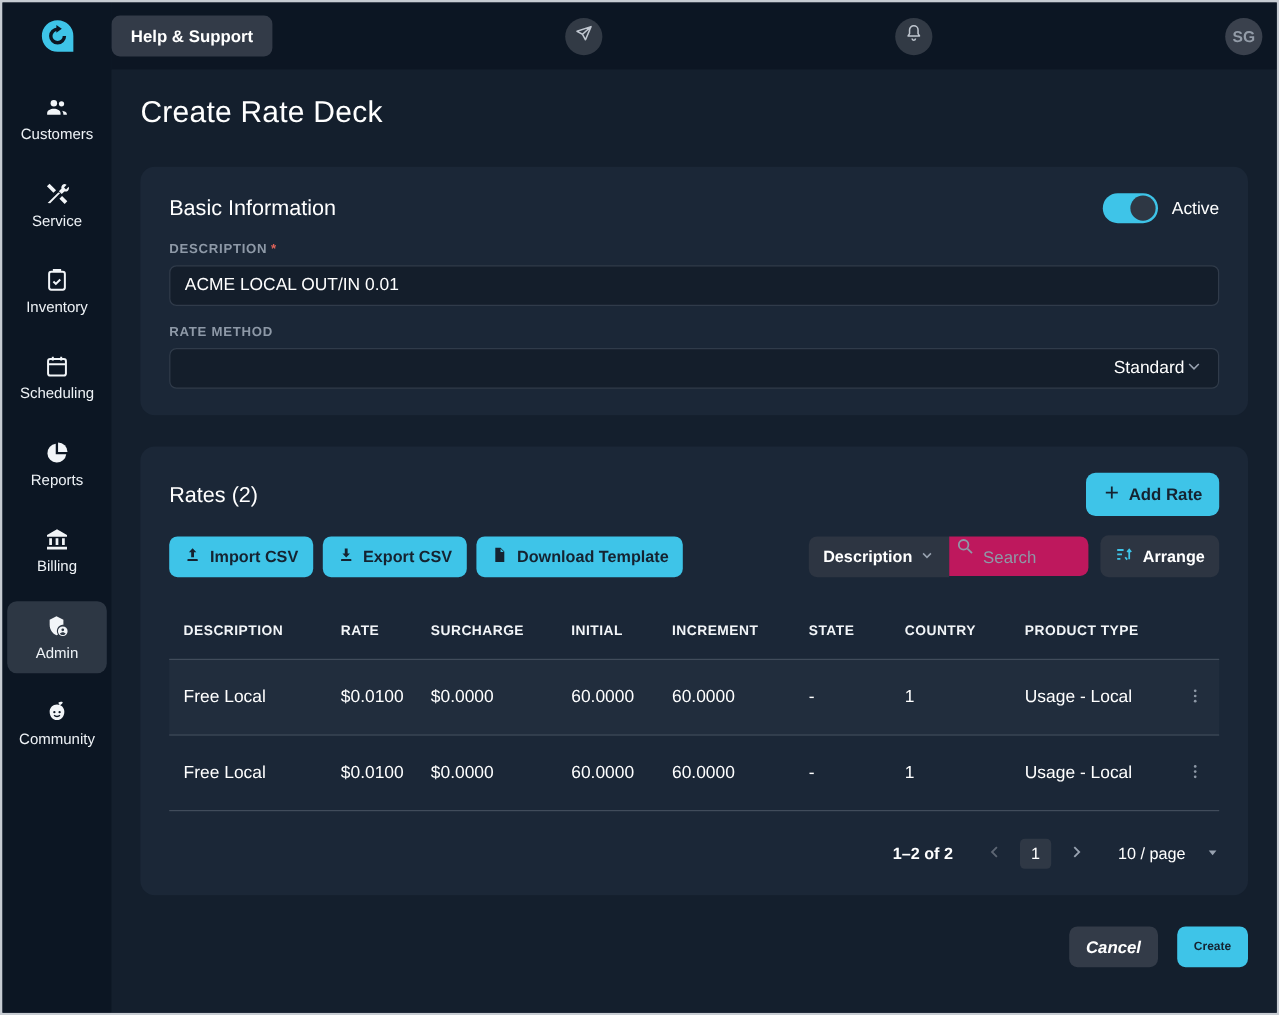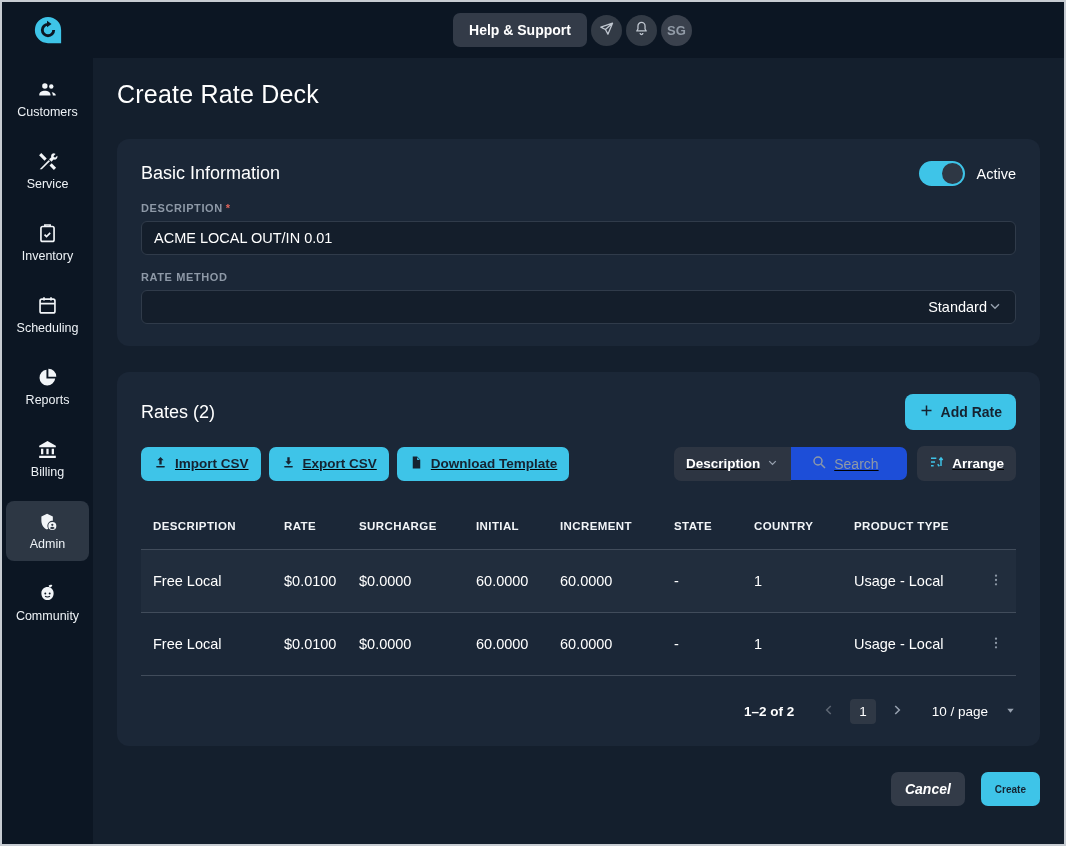--- a/index.html
+++ b/index.html
@@ -27,21 +27,21 @@
   .logo-wrap{display:flex;justify-content:center;padding:13px 0 22px 0;}
   .logo{width:30px;height:30px;cursor:pointer;}
   .nav-item{display:flex;flex-direction:column;align-items:center;gap:5px;padding:10px 2px;margin:2px 4px 12px 4px;border-radius:8px;cursor:pointer;color:#eef2f6;}
   .nav-item.active{background:#2d3744;text-align:center;}
   .nav-item .nav-icon{width:21px;height:21px;color:#f2f5f8;}
   .nav-item .nav-icon svg{width:100%;height:100%;display:block;}
   .nav-item .nav-label{font-size:12.5px;color:#eef2f6;}
 
   
   .main{flex:1;display:flex;flex-direction:column;min-width:0;}
-  .topbar{height:56px;background:var(--bg-darkest);display:flex;align-items:center;justify-content:center;gap:4px;padding:0 12px 0 0;flex:0 0 56px;}
+  .topbar{height:56px;background:var(--bg-darkest);display:flex;align-items:center;justify-content:space-between;gap:4px;padding:0 12px 0 0;flex:0 0 56px;}
   .help-btn{background:var(--btn-gray);color:#fff;font-weight:bold;font-size:14px;border:none;border-radius:7px;padding:9px 16px;cursor:pointer;}
   .icon-circle{width:31px;height:31px;border-radius:50%;background:#323a45;display:flex;align-items:center;justify-content:center;color:#c0c7d0;cursor:pointer;}
   .icon-circle svg{width:17px;height:17px;}
   .avatar{width:31px;height:31px;border-radius:50%;background:#3a414d;display:flex;align-items:center;justify-content:center;color:#939ca8;font-size:13px;font-weight:bold;cursor:pointer;}
 
   .content{flex:1;background:var(--bg-content);padding:22px 24px 0 24px;overflow:hidden;}
   .page-title{color:#fff;font-size:25px;font-weight:500;letter-spacing:.2px;margin-bottom:30px;}
 
   .card{background:var(--bg-card);border-radius:12px;padding:22px 24px;}
   .card-header{display:flex;align-items:center;justify-content:space-between;}
@@ -55,27 +55,27 @@
 
   .field-label{margin-top:16px;font-size:11px;letter-spacing:.6px;color:var(--muted);font-weight:bold;}
   .req{color:#e0635a;margin-left:3px;}
   .text-input{margin-top:7px;width:100%;height:34px;background:var(--bg-input);border:1px solid var(--border-input);border-radius:6px;color:#fff;font-size:14.5px;font-weight:500;padding:0 12px;outline:none;}
   .select{margin-top:7px;width:100%;height:34px;background:var(--bg-input);border:1px solid var(--border-input);border-radius:6px;color:#fff;font-size:14.5px;font-weight:500;padding:0 12px;display:flex;align-items:center;justify-content:flex-end;cursor:pointer;}
   .select svg{width:16px;height:16px;color:#98a2b0;}
 
   .card.rates{margin-top:26px;}
   .btn-accent{background:var(--accent);color:var(--accent-text);font-weight:bold;border:none;border-radius:8px;font-size:14px;display:inline-flex;align-items:center;gap:7px;padding:9px 14px;cursor:pointer;}
   .btn-accent svg{width:15px;height:15px;}
-  .toolbar{margin-top:16px;display:flex;align-items:center;text-decoration:underline;}
+  .toolbar{margin-top:16px;display:flex;align-items:center;}
   .toolbar .left{display:flex;gap:8px;}
   .toolbar .btn-sm{padding:8px 12px;font-size:13.5px;border-radius:7px;}
   .toolbar .right{margin-left:auto;display:flex;align-items:center;}
   .filter-btn{background:var(--btn-gray2);border:none;border-radius:7px 0 0 7px;color:#fff;font-weight:bold;font-size:13.5px;display:flex;align-items:center;gap:6px;padding:9px 12px;cursor:pointer;}
   .filter-btn svg{width:13px;height:13px;color:#98a2b0;}
-  .search-box{background:#1d4ed8;border-radius:0 7px 7px 0;height:33px;display:flex;align-items:center;gap:7px;padding:0 20px;width:116px;}
+  .search-box{background:#be185d;border-radius:0 7px 7px 0;height:33px;display:flex;gap:7px;padding:0 5px;width:116px;}
   .search-box svg{width:16px;height:16px;color:#8e99a7;flex:0 0 16px;}
   .search-box input{background:transparent;border:none;outline:none;color:#fff;font-size:14px;width:100%;}
   .search-box input::placeholder{color:#8e99a7;}
   .arrange-btn{margin-left:10px;background:var(--btn-gray2);border:none;border-radius:7px;color:#fff;font-weight:bold;font-size:13.5px;display:flex;align-items:center;gap:7px;padding:8px 12px;cursor:pointer;}
   .arrange-btn svg{width:16px;height:16px;color:var(--accent);}
 
   
   .rate-table{margin-top:22px;}
   .t-row{display:grid;grid-template-columns:131px 75px 117px 84px 114px 80px 100px 1fr 32px;align-items:center;}
   .t-head{height:46px;}

